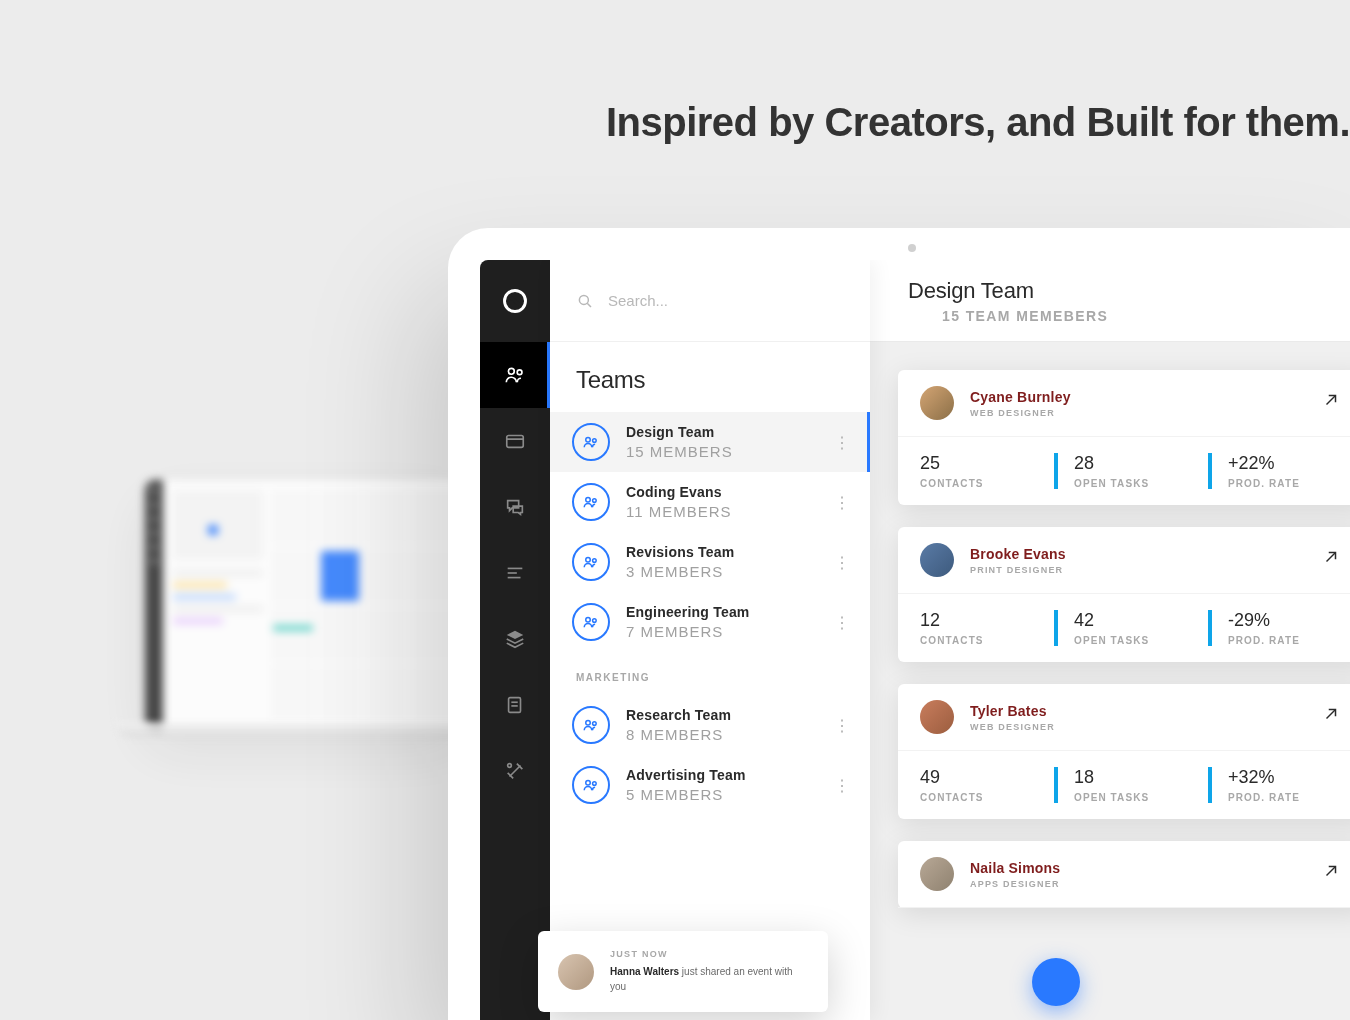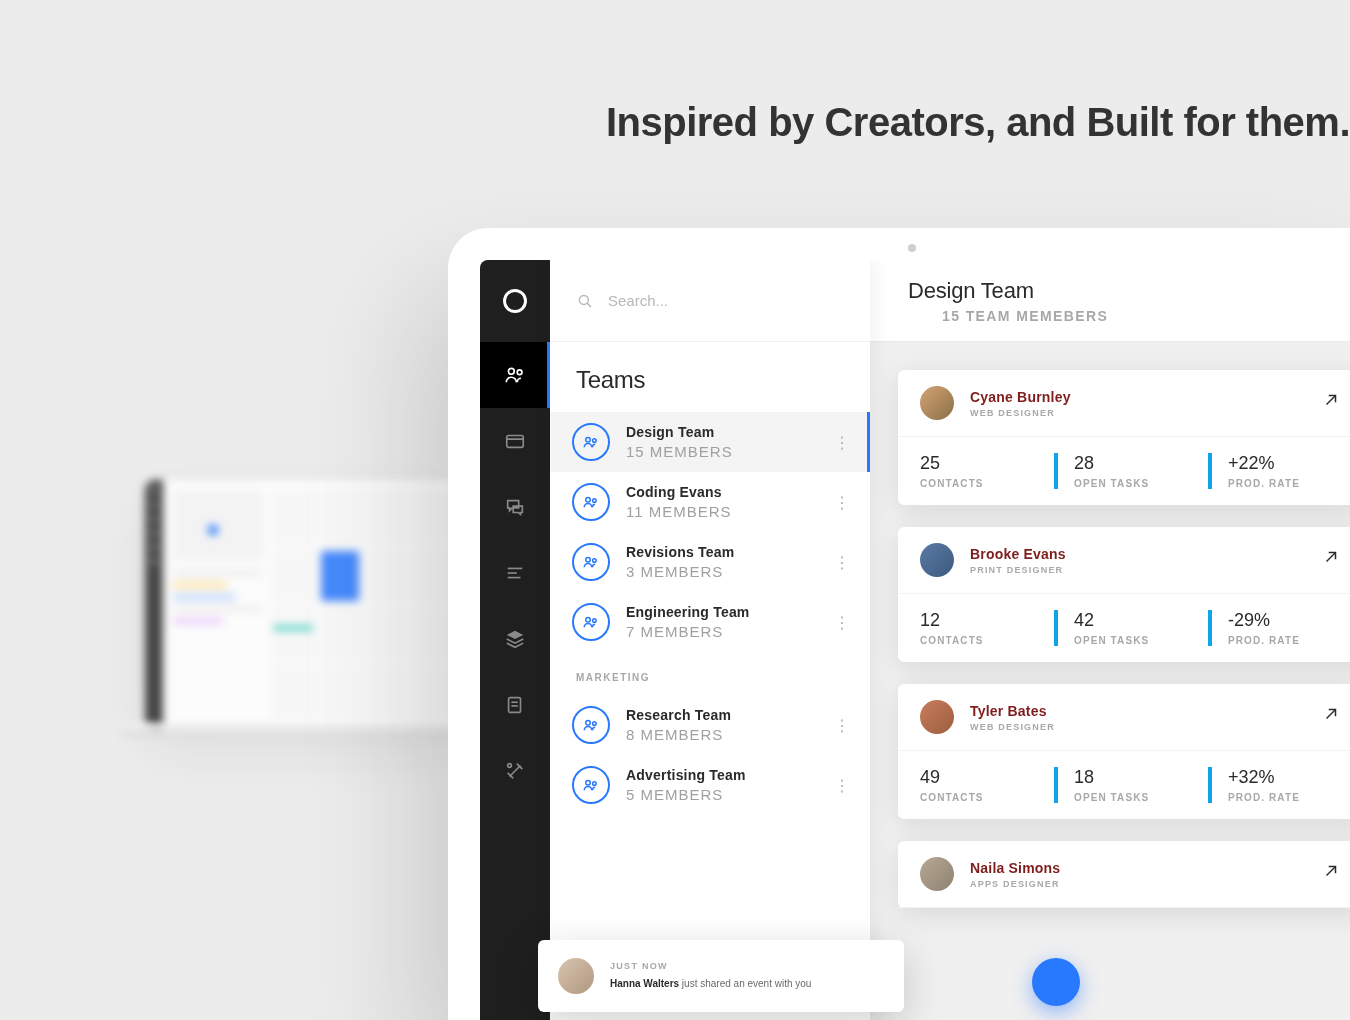--- a/index.html
+++ b/index.html
@@ -425,21 +425,21 @@
   color: #a8a8a8;
   font-weight: 700;
   margin-top: 4px;
 }
 
 
 .toast {
   position: absolute;
   left: -12px;
   bottom: 8px;
-  width: 366px;
+  width: 290px;
   background: #ffffff;
   border-radius: 6px;
   box-shadow: 0 12px 40px rgba(0,0,0,0.18);
   padding: 18px 20px;
   display: flex;
   align-items: center;
   gap: 16px;
   z-index: 10;
 }
 .toast .avatar {

